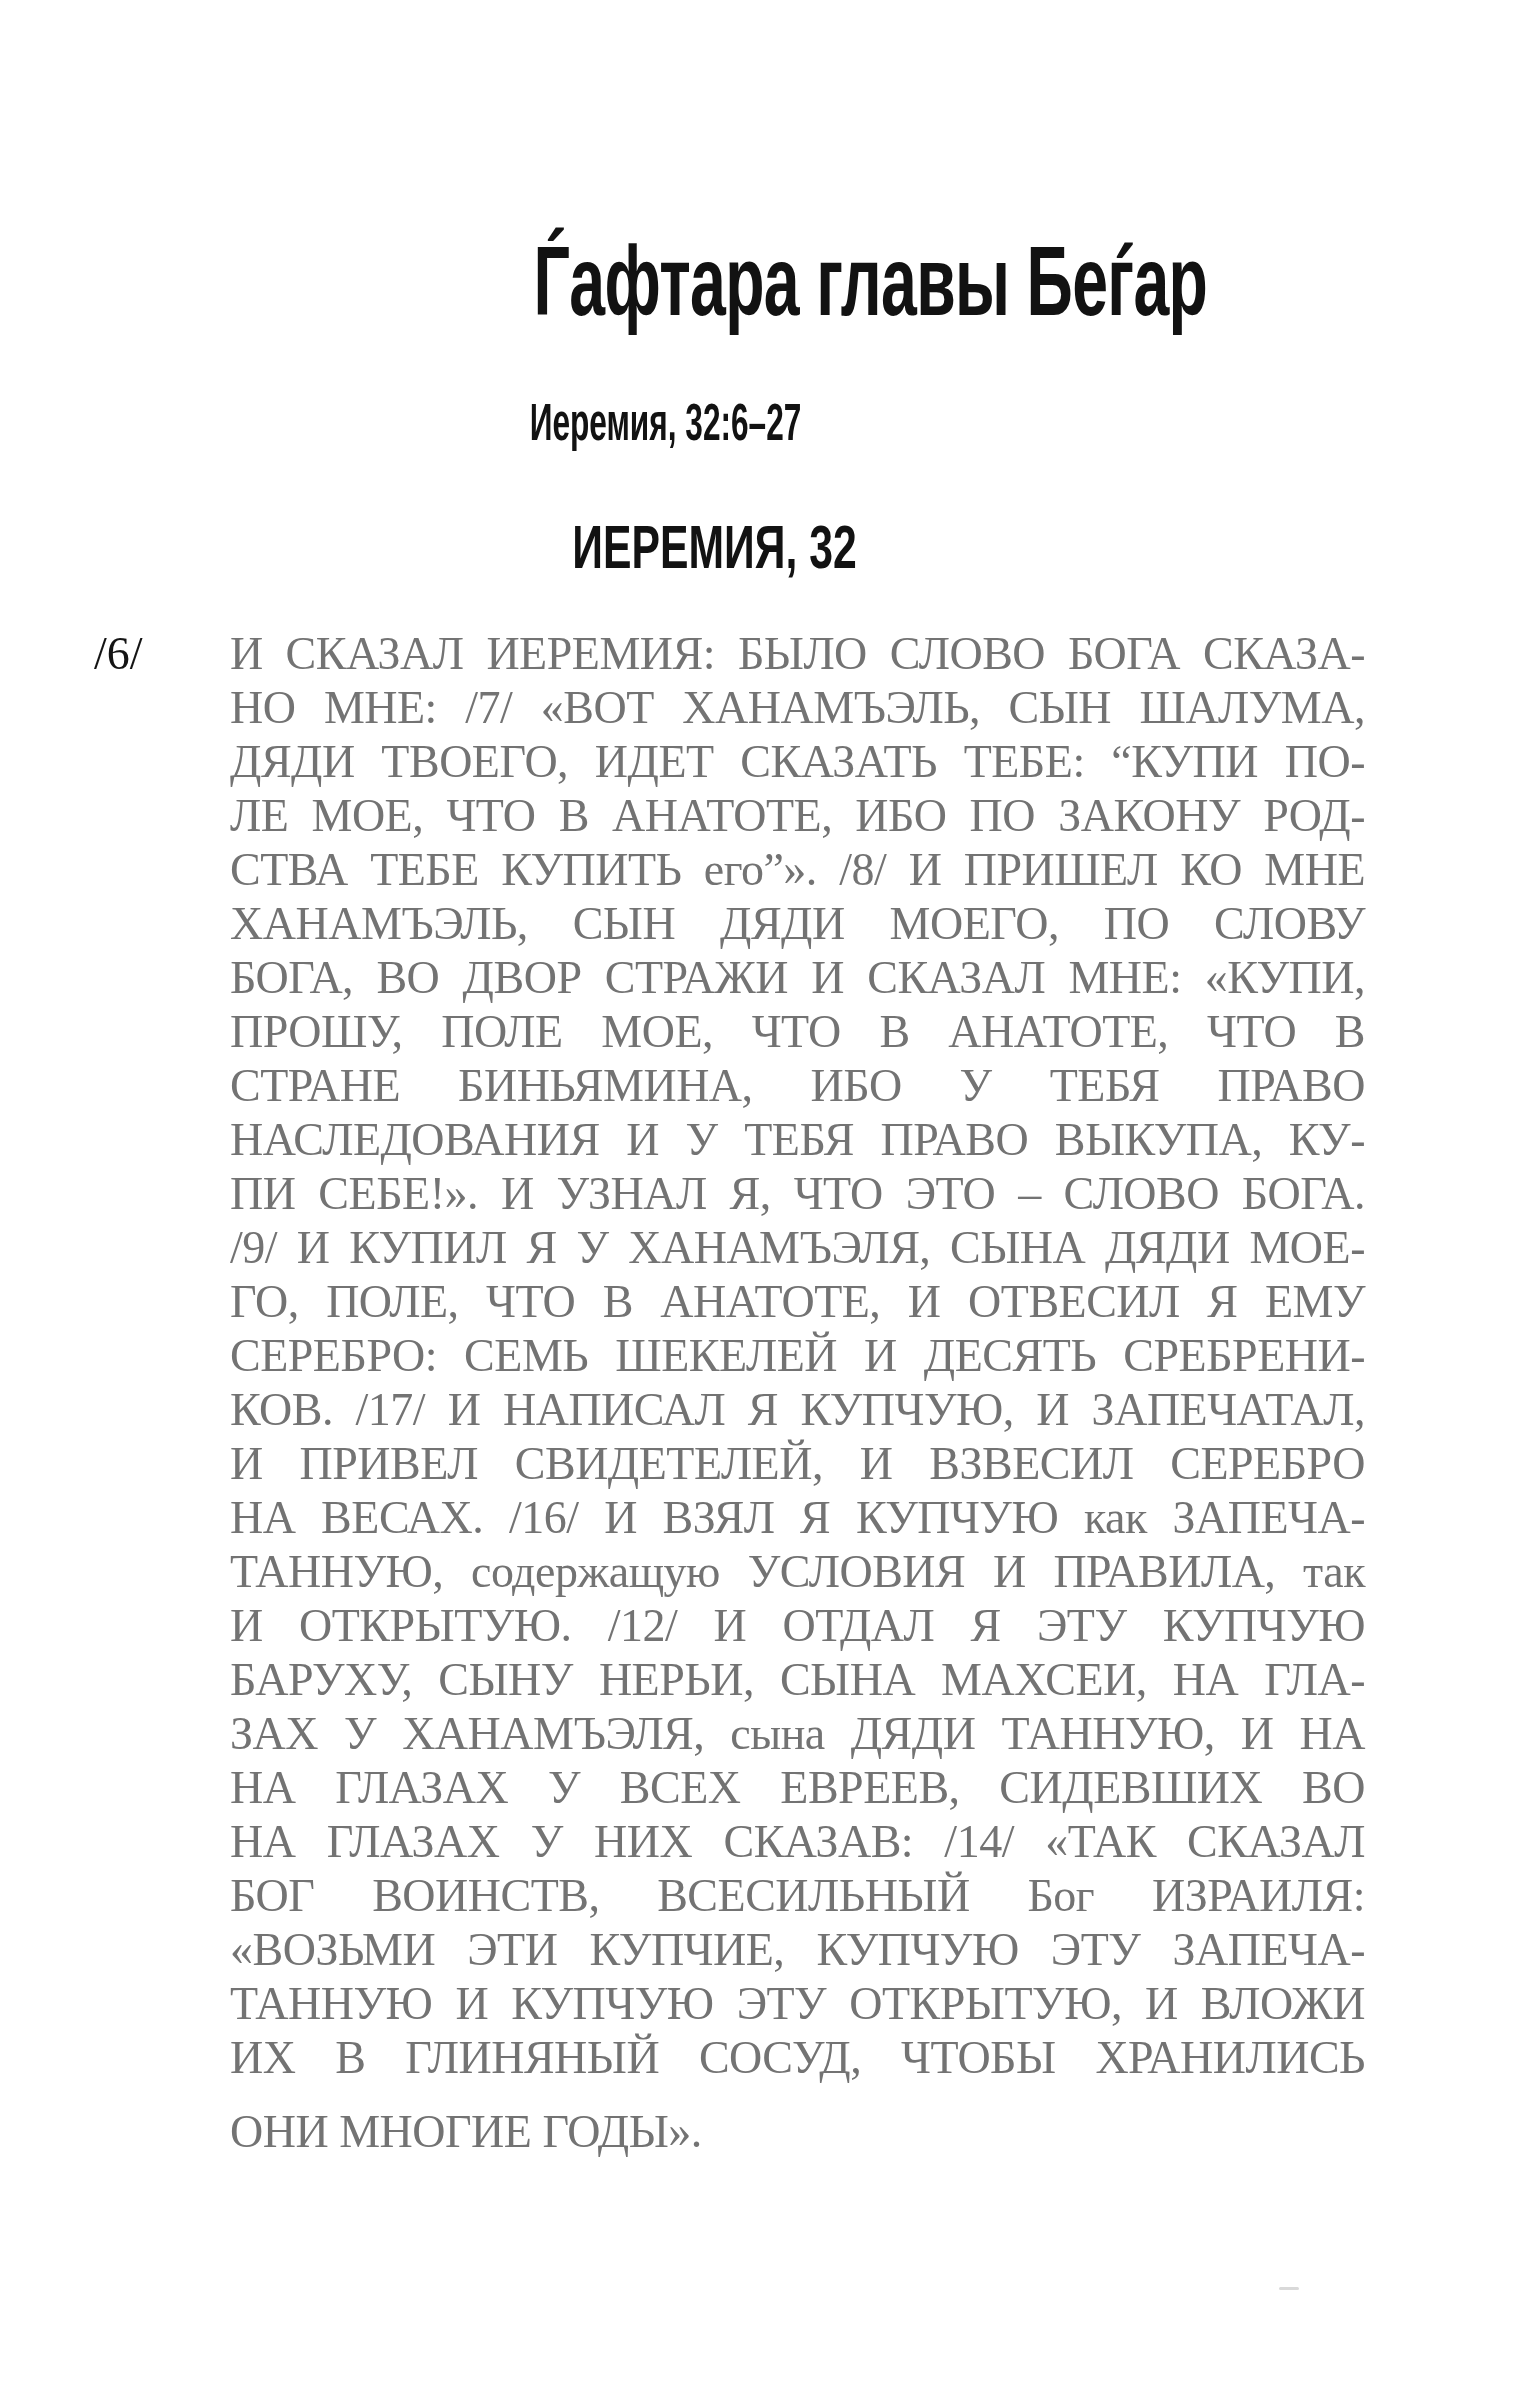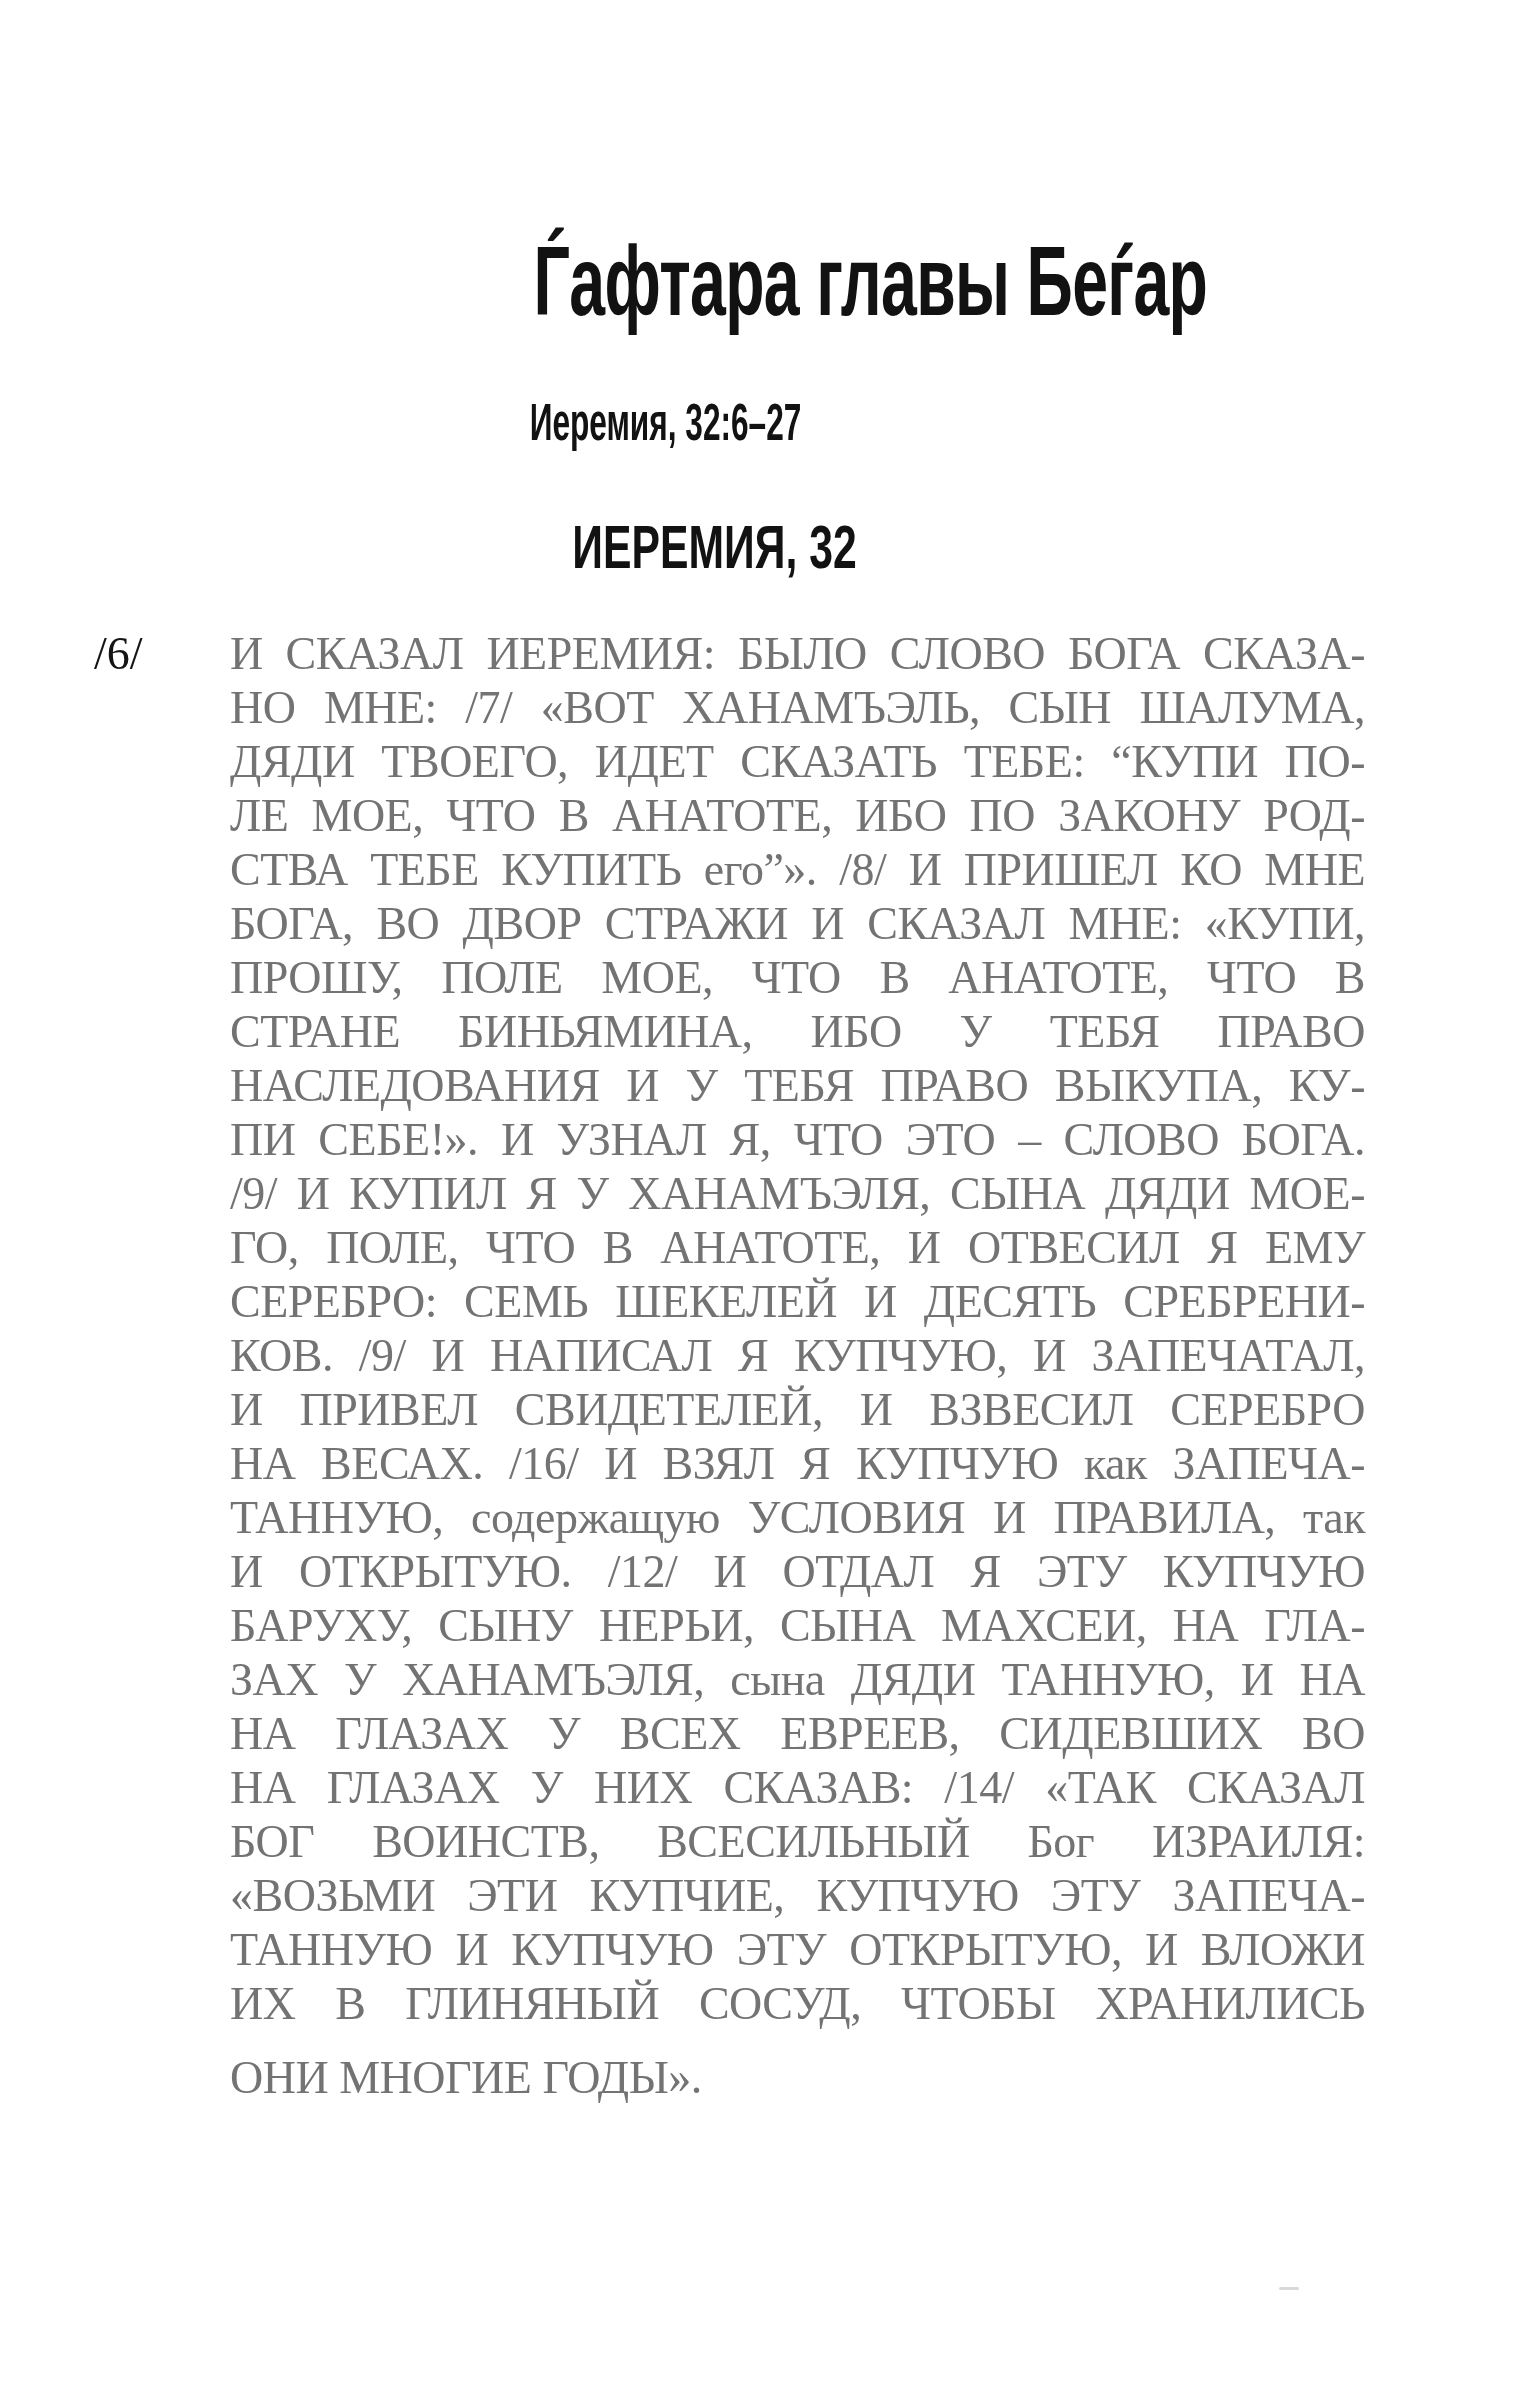--- a/index.html
+++ b/index.html
@@ -102,29 +102,30 @@
   <div class="head section-heading">ИЕРЕМИЯ, 32</div>
 
   <div class="verse-marker">/6/</div>
 
   <div class="body-block" id="body-lines">
       <div class="line">И СКАЗАЛ ИЕРЕМИЯ: БЫЛО СЛОВО БОГА СКАЗА-</div>
       <div class="line">НО МНЕ: /7/ «ВОТ ХАНАМЪЭЛЬ, СЫН ШАЛУМА,</div>
       <div class="line">ДЯДИ ТВОЕГО, ИДЕТ СКАЗАТЬ ТЕБЕ: “КУПИ ПО-</div>
       <div class="line">ЛЕ МОЕ, ЧТО В АНАТОТЕ, ИБО ПО ЗАКОНУ РОД-</div>
       <div class="line">СТВА ТЕБЕ КУПИТЬ его”». /8/ И ПРИШЕЛ КО МНЕ</div>
+      <div class="line">ХАНАМЪЭЛЬ, СЫН ДЯДИ МОЕГО, ПО СЛОВУ</div>
       <div class="line">БОГА, ВО ДВОР СТРАЖИ И СКАЗАЛ МНЕ: «КУПИ,</div>
       <div class="line">ПРОШУ, ПОЛЕ МОЕ, ЧТО В АНАТОТЕ, ЧТО В</div>
       <div class="line">СТРАНЕ БИНЬЯМИНА, ИБО У ТЕБЯ ПРАВО</div>
       <div class="line">НАСЛЕДОВАНИЯ И У ТЕБЯ ПРАВО ВЫКУПА, КУ-</div>
       <div class="line">ПИ СЕБЕ!». И УЗНАЛ Я, ЧТО ЭТО – СЛОВО БОГА.</div>
       <div class="line">/9/ И КУПИЛ Я У ХАНАМЪЭЛЯ, СЫНА ДЯДИ МОЕ-</div>
       <div class="line">ГО, ПОЛЕ, ЧТО В АНАТОТЕ, И ОТВЕСИЛ Я ЕМУ</div>
       <div class="line">СЕРЕБРО: СЕМЬ ШЕКЕЛЕЙ И ДЕСЯТЬ СРЕБРЕНИ-</div>
-      <div class="line">КОВ. /9/ И НАПИСАЛ Я КУПЧУЮ, И ЗАПЕЧАТАЛ,</div>
+      <div class="line">КОВ. /17/ И НАПИСАЛ Я КУПЧУЮ, И ЗАПЕЧАТАЛ,</div>
       <div class="line">И ПРИВЕЛ СВИДЕТЕЛЕЙ, И ВЗВЕСИЛ СЕРЕБРО</div>
       <div class="line">НА ВЕСАХ. /16/ И ВЗЯЛ Я КУПЧУЮ как ЗАПЕЧА-</div>
       <div class="line">ТАННУЮ, содержащую УСЛОВИЯ И ПРАВИЛА, так</div>
       <div class="line">И ОТКРЫТУЮ. /12/ И ОТДАЛ Я ЭТУ КУПЧУЮ</div>
       <div class="line">БАРУХУ, СЫНУ НЕРЬИ, СЫНА МАХСЕИ, НА ГЛА-</div>
       <div class="line">ЗАХ У ХАНАМЪЭЛЯ, сына ДЯДИ ТАННУЮ, И НА</div>
       <div class="line">НА ГЛАЗАХ У ВСЕХ ЕВРЕЕВ, СИДЕВШИХ ВО</div>
       <div class="line">НА ГЛАЗАХ У НИХ СКАЗАВ: /14/ «ТАК СКАЗАЛ</div>
       <div class="line">БОГ ВОИНСТВ, ВСЕСИЛЬНЫЙ Бог ИЗРАИЛЯ:</div>
       <div class="line">«ВОЗЬМИ ЭТИ КУПЧИЕ, КУПЧУЮ ЭТУ ЗАПЕЧА-</div>

